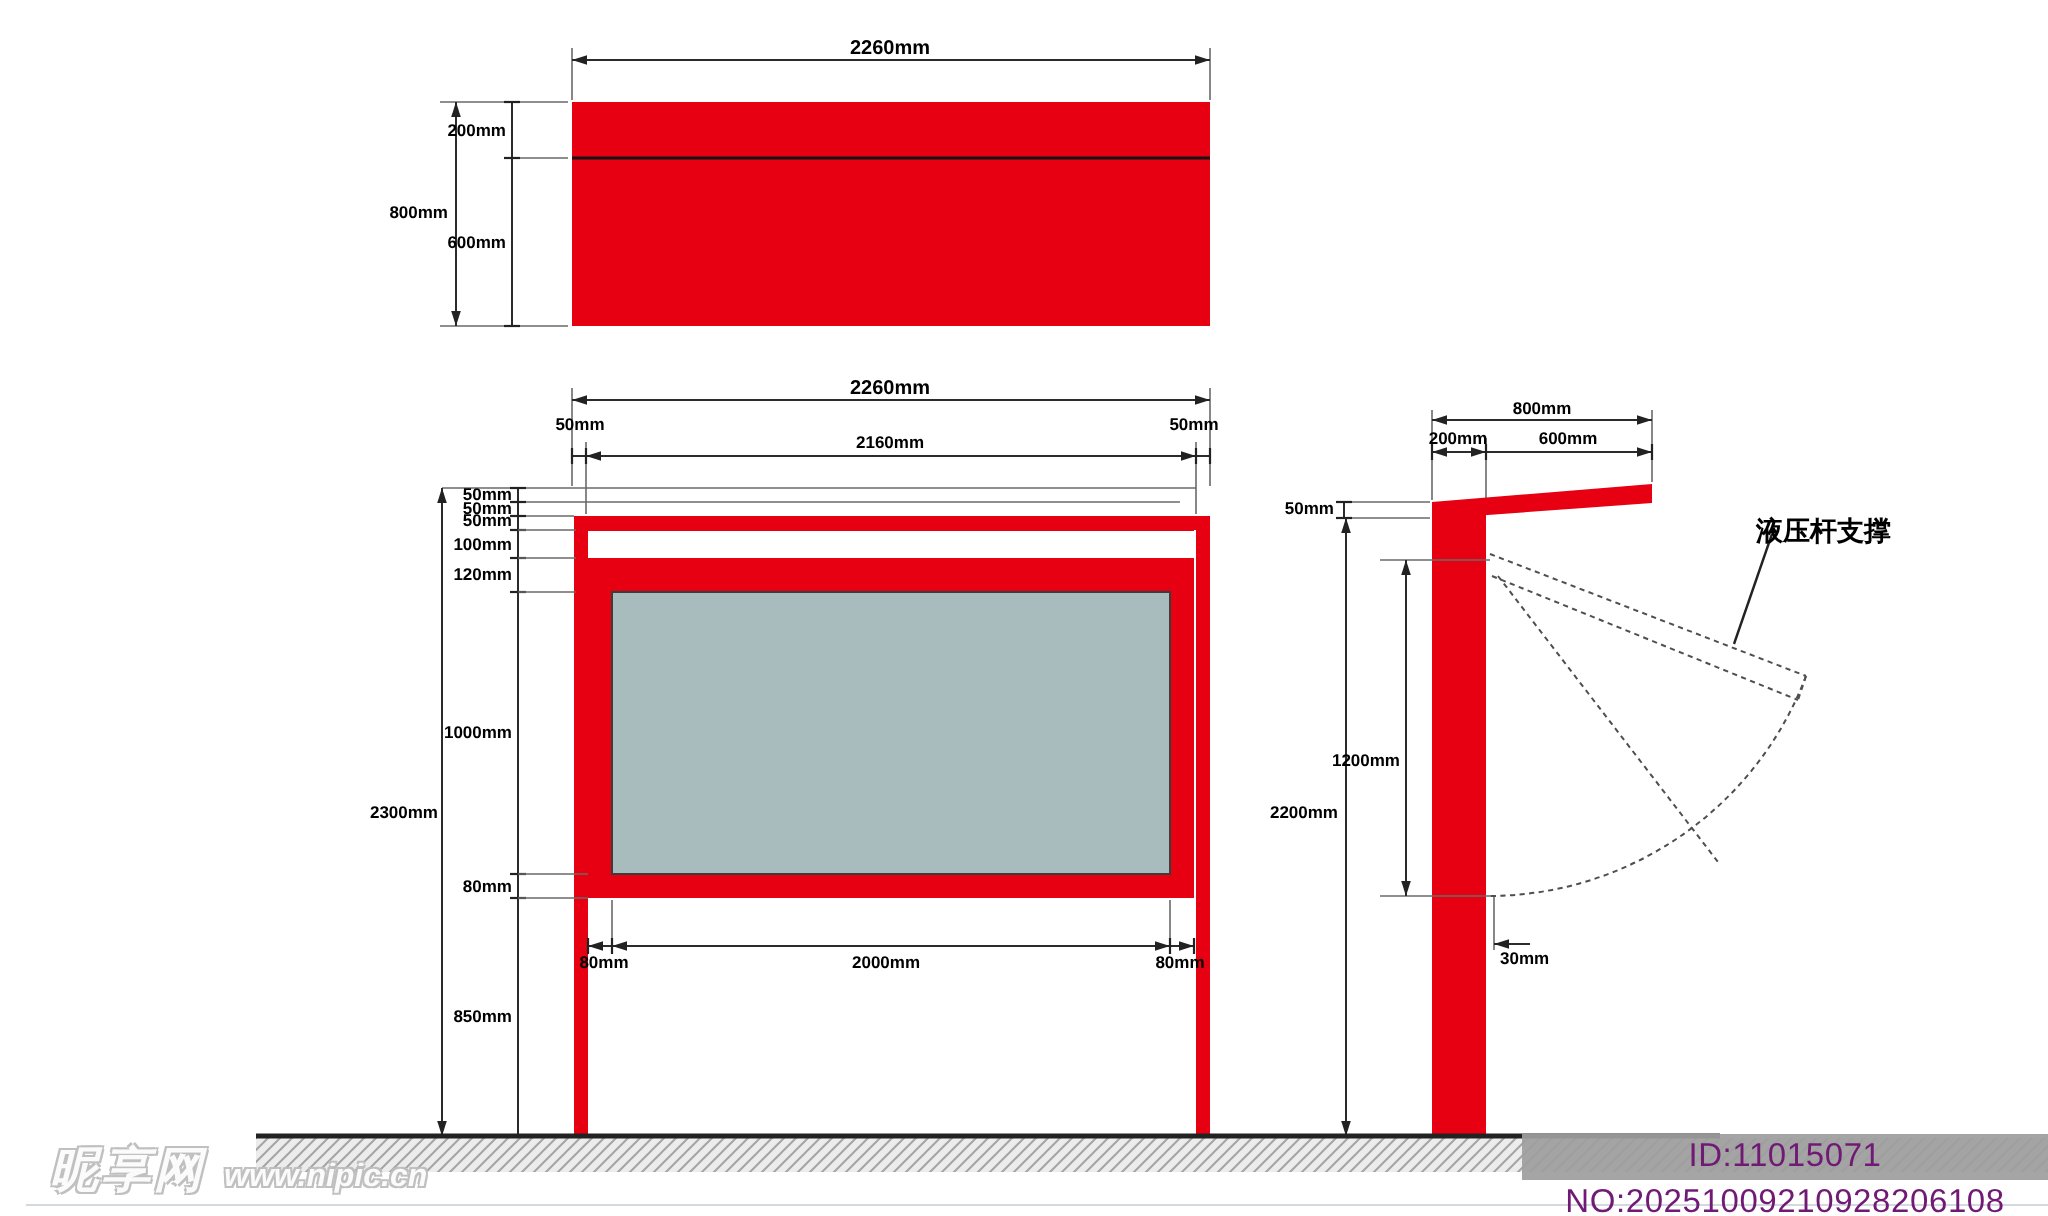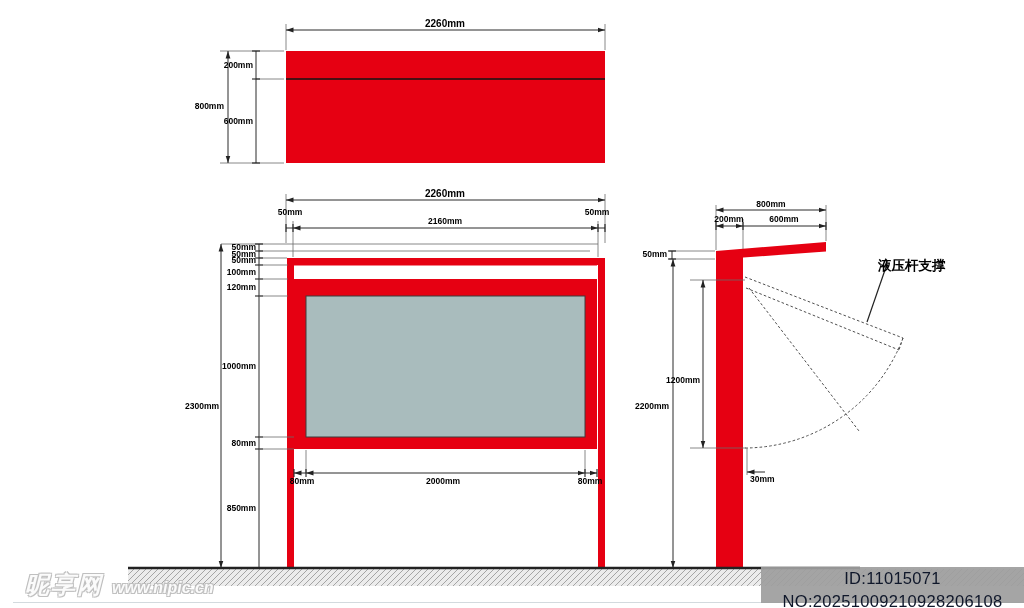--- a/index.html
+++ b/index.html
@@ -13,22 +13,22 @@
   .dt{font-size:10px;font-weight:700;}
   .ds{font-size:8.5px;font-weight:700;}
   .dash{stroke:#4f4f4f;stroke-width:1;fill:none;stroke-dasharray:2.6 2.2;}
   .cn{font-size:13.5px;font-weight:700;}
   .wm{position:absolute;left:12px;top:569px;display:flex;align-items:baseline;gap:9px;
       z-index:5;white-space:nowrap;opacity:.95;}
   .wm .cnname{font-size:24px;font-weight:800;font-style:italic;letter-spacing:2px;
       color:#fbfbfb;text-shadow:1px 1px 0 #bdbdbd,-1px -1px 0 #bdbdbd,1px -1px 0 #bdbdbd,-1px 1px 0 #bdbdbd;}
   .wm .url{font-size:16px;font-weight:800;font-style:italic;
       color:#fbfbfb;text-shadow:1px 1px 0 #bdbdbd,-1px -1px 0 #bdbdbd,1px -1px 0 #bdbdbd,-1px 1px 0 #bdbdbd;}
-  .idbadge{position:absolute;left:748px;top:567px;width:263px;height:36px;z-index:6;
-      background:rgba(158,158,158,.93);color:#0f172a;font-size:16.5px;line-height:23px;
+  .idbadge{position:absolute;left:748px;top:567px;width:263px;height:23px;z-index:6;
+      background:rgba(158,158,158,.93);color:#701a75;font-size:16.5px;line-height:23px;
       text-align:center;letter-spacing:.3px;}
 </style>
 </head>
 <body>
 
 <div id="stage">
 
 <svg width="1024" height="608" viewBox="0 0 1024 608">
   <defs>
     <marker id="arr" viewBox="0 0 8 6" markerWidth="8" markerHeight="6" refX="7.5" refY="3" orient="auto-start-reverse" markerUnits="userSpaceOnUse">

